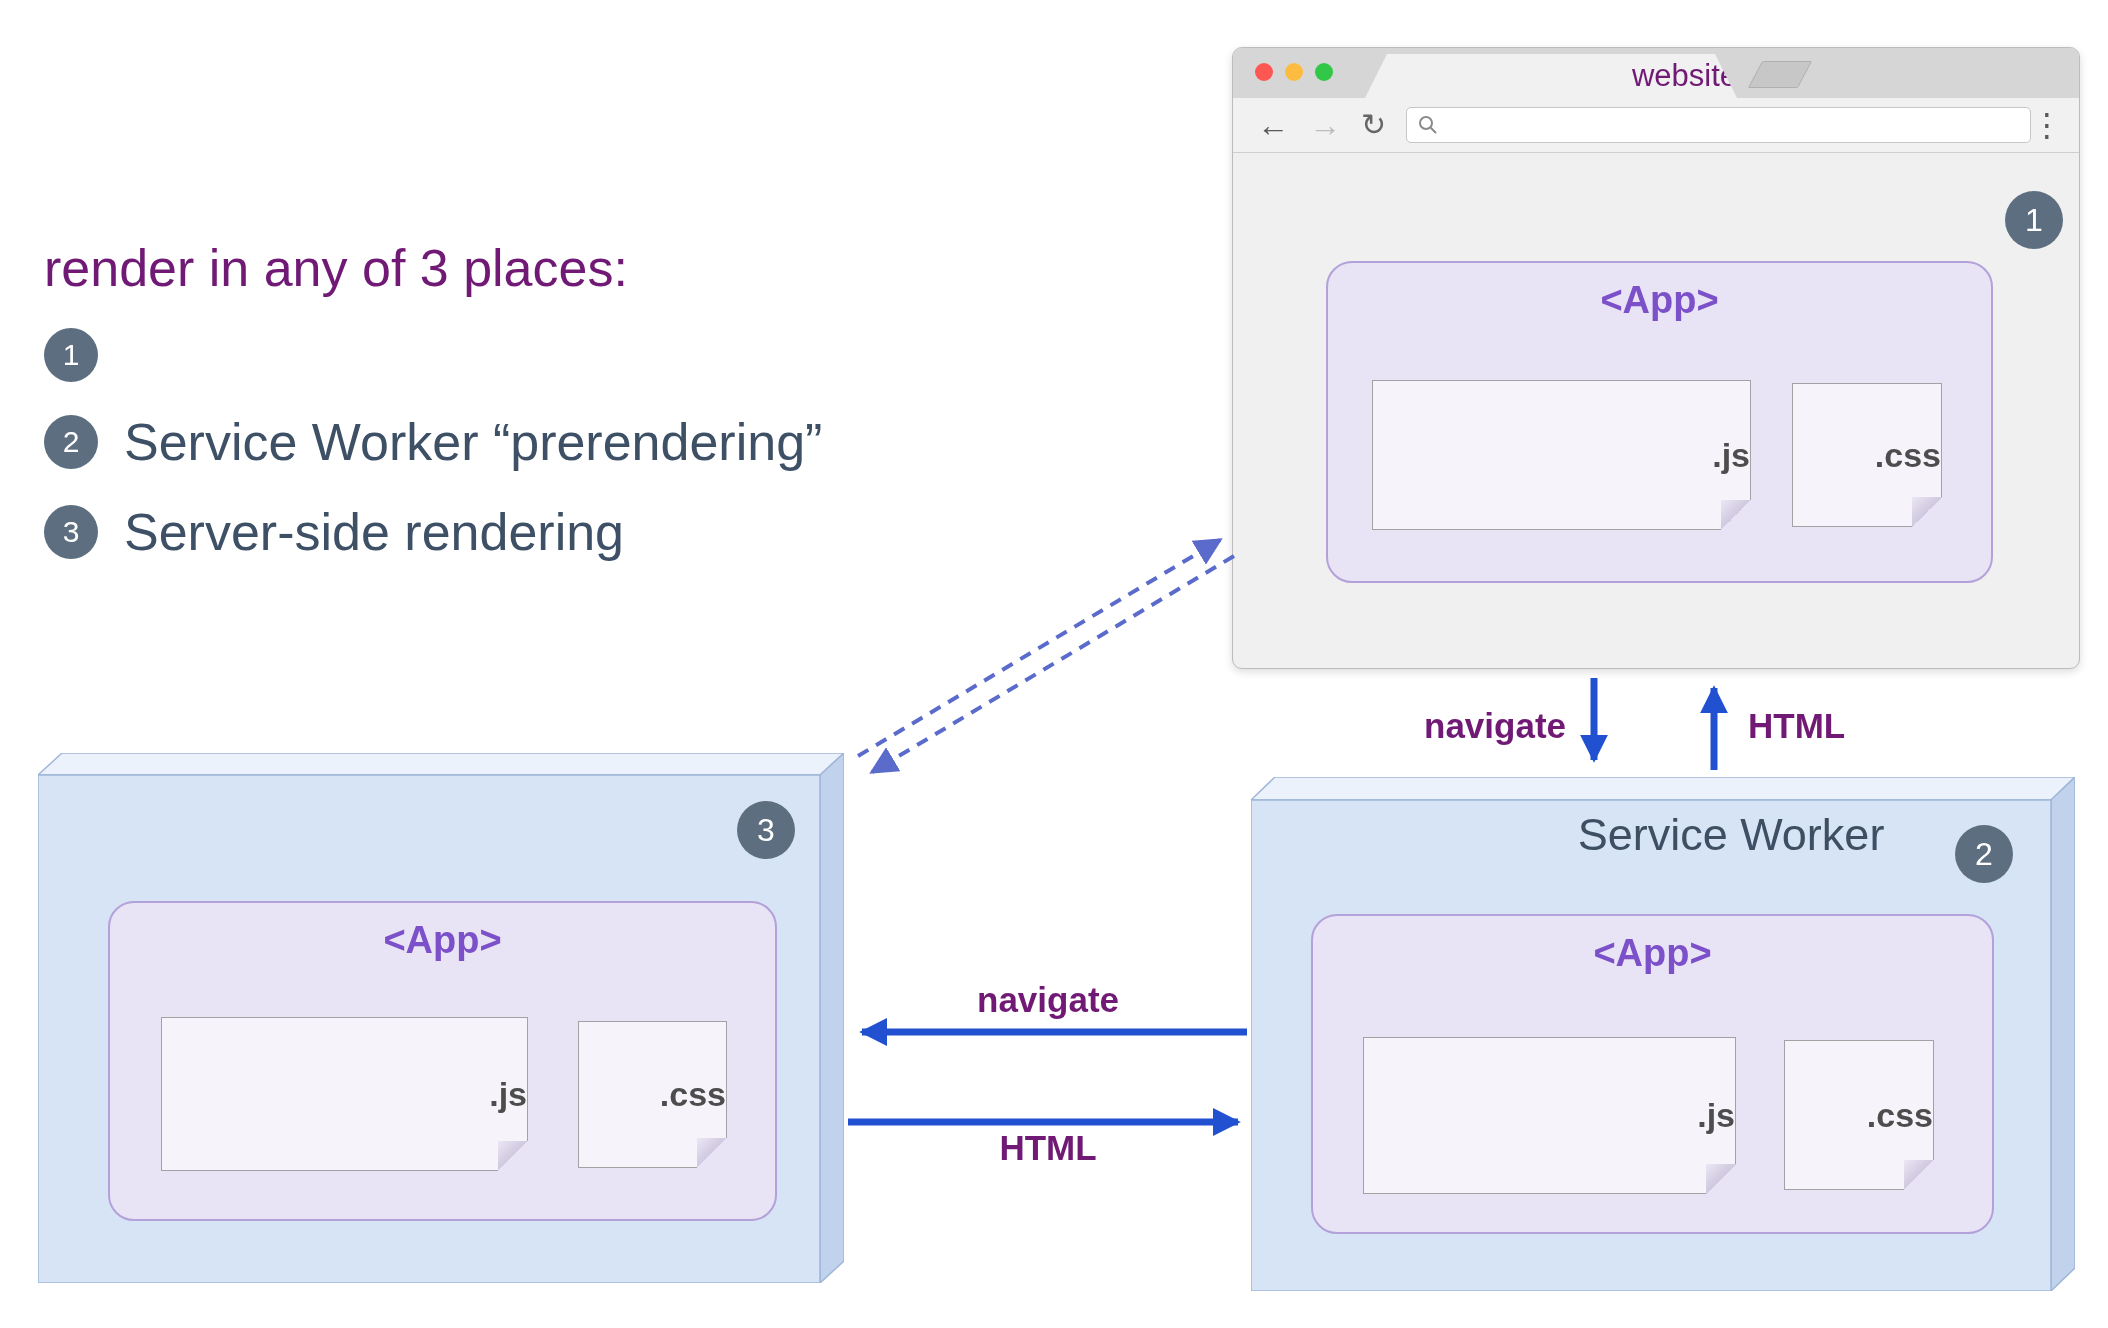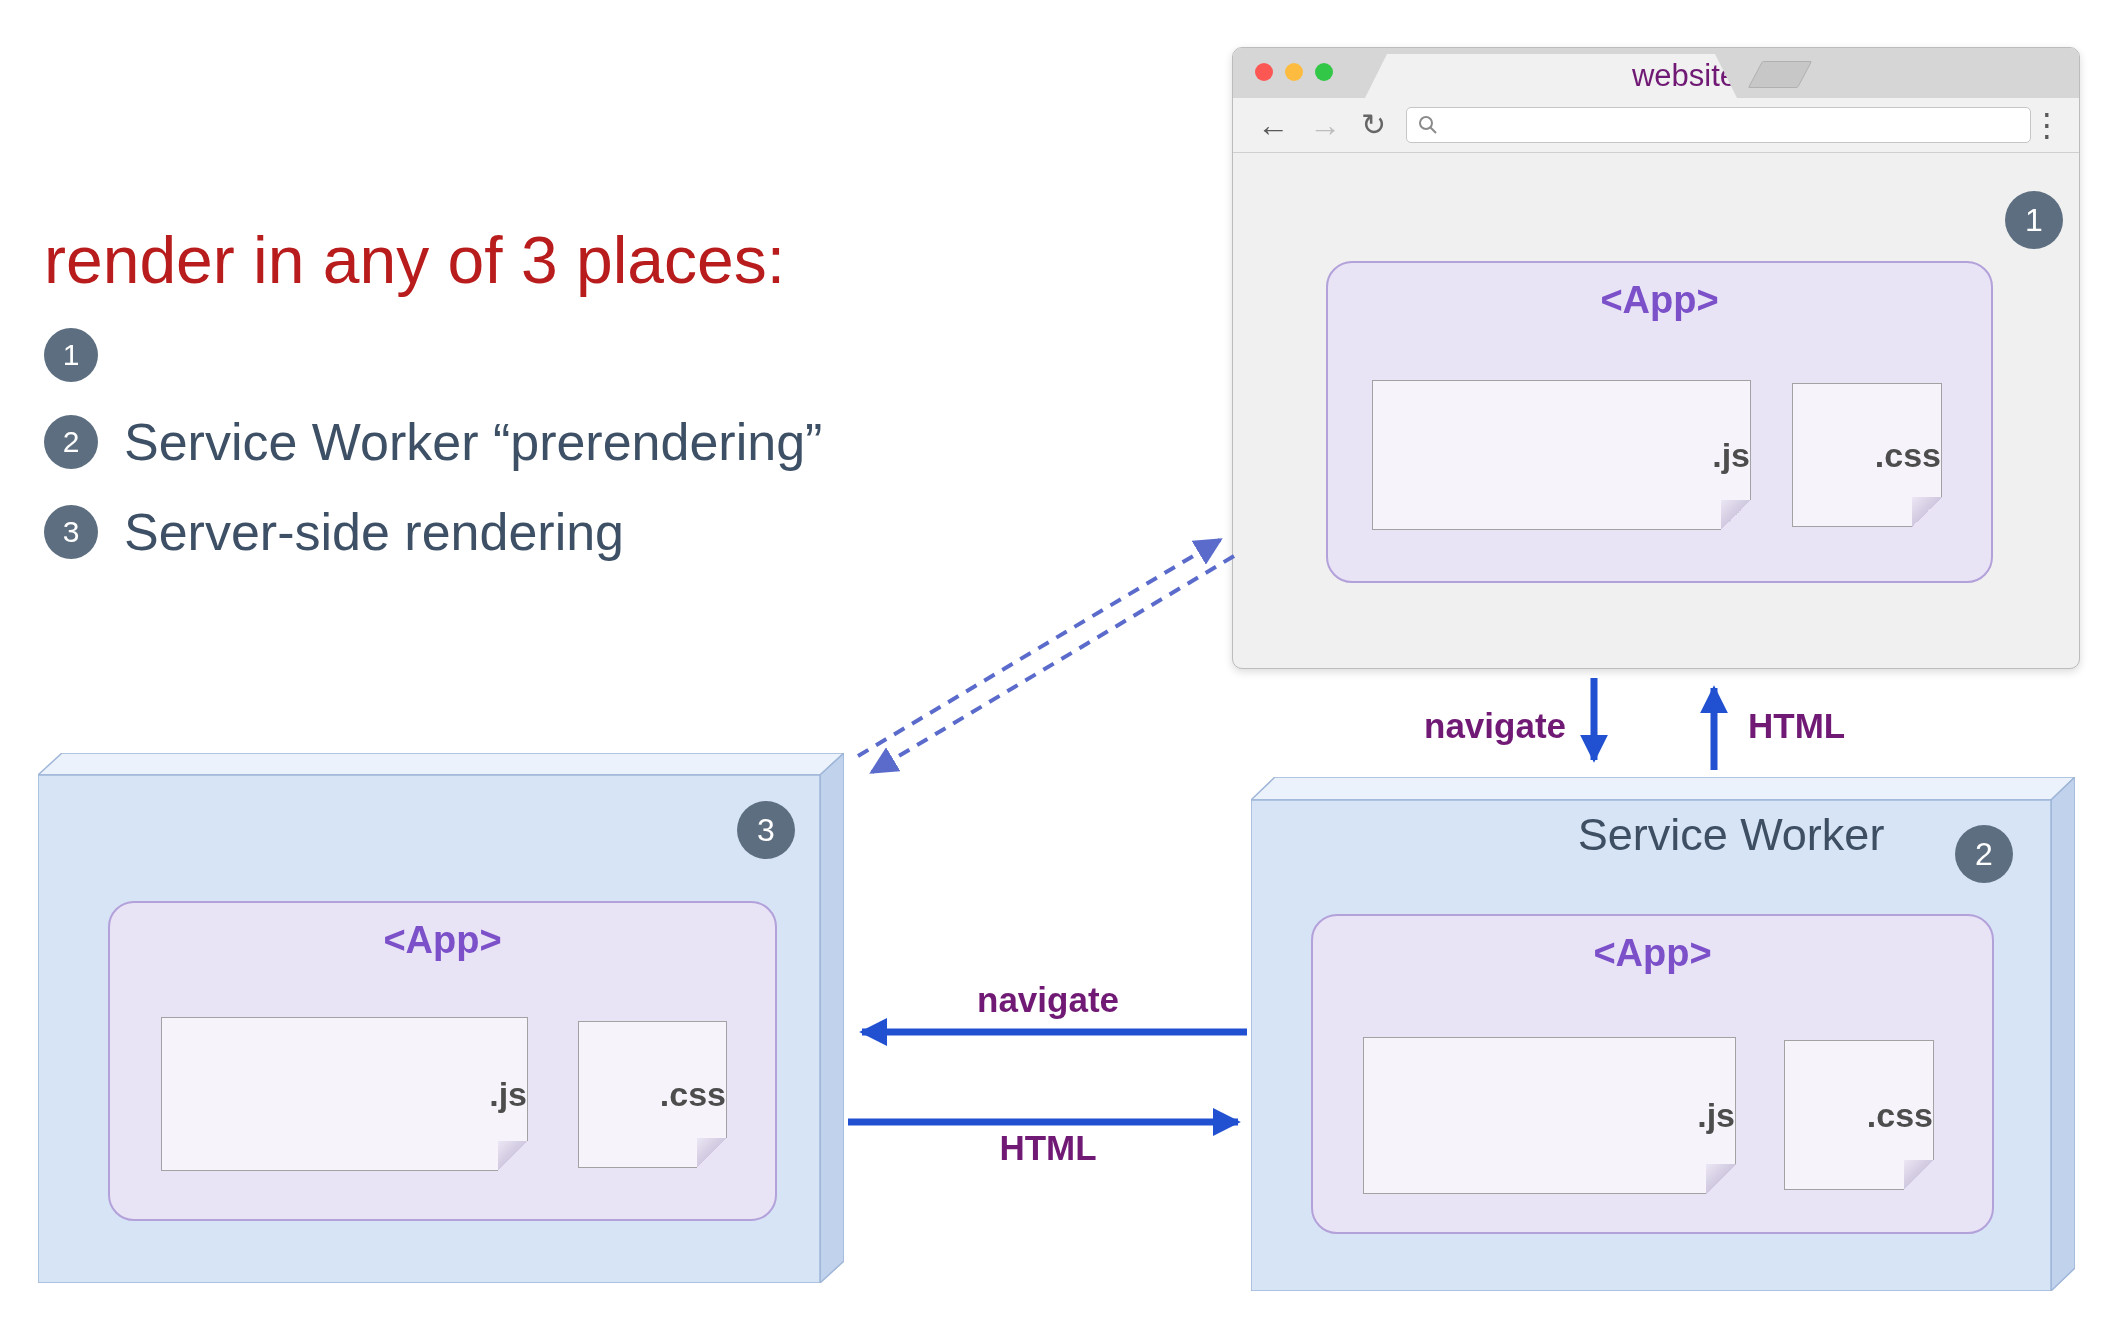--- a/index.html
+++ b/index.html
@@ -2,21 +2,21 @@
 <html><head>
 <meta charset="utf-8">
 <style>
   html,body{margin:0;padding:0;background:#ffffff;}
   .canvas{
     position:relative;width:2108px;height:1328px;background:#ffffff;overflow:hidden;
     font-family:"Liberation Sans","DejaVu Sans",sans-serif;
   }
   
   .page-title{position:absolute;left:40px;top:58px;font-size:78px;color:#6b6b6b;letter-spacing:-1px;}
-  .intro{position:absolute;left:44px;top:222px;font-size:66px;color:#b91c1c;}
+  .intro{position:absolute;left:44px;top:238px;font-size:52px;color:#701a75;}
   .legend{position:absolute;left:44px;top:328px;display:flex;flex-direction:column;gap:30px;}
   .legend-row{display:flex;align-items:center;gap:26px;font-size:52px;color:#3d5065;}
   .num-badge{flex:0 0 auto;width:54px;height:54px;border-radius:50%;background:#5c6e80;color:#fff;
     font-size:30px;display:flex;align-items:center;justify-content:center;}
   .big-badge{position:absolute;width:58px;height:58px;border-radius:50%;background:#5c6e80;color:#fff;
     font-size:32px;display:flex;align-items:center;justify-content:center;z-index:4;}
 
   
   .browser{position:absolute;left:1232px;top:47px;width:846px;height:620px;background:#f0f0f0;
     border:1px solid #bcbcbc;border-radius:10px;box-shadow:0 3px 8px rgba(0,0,0,.14);}

